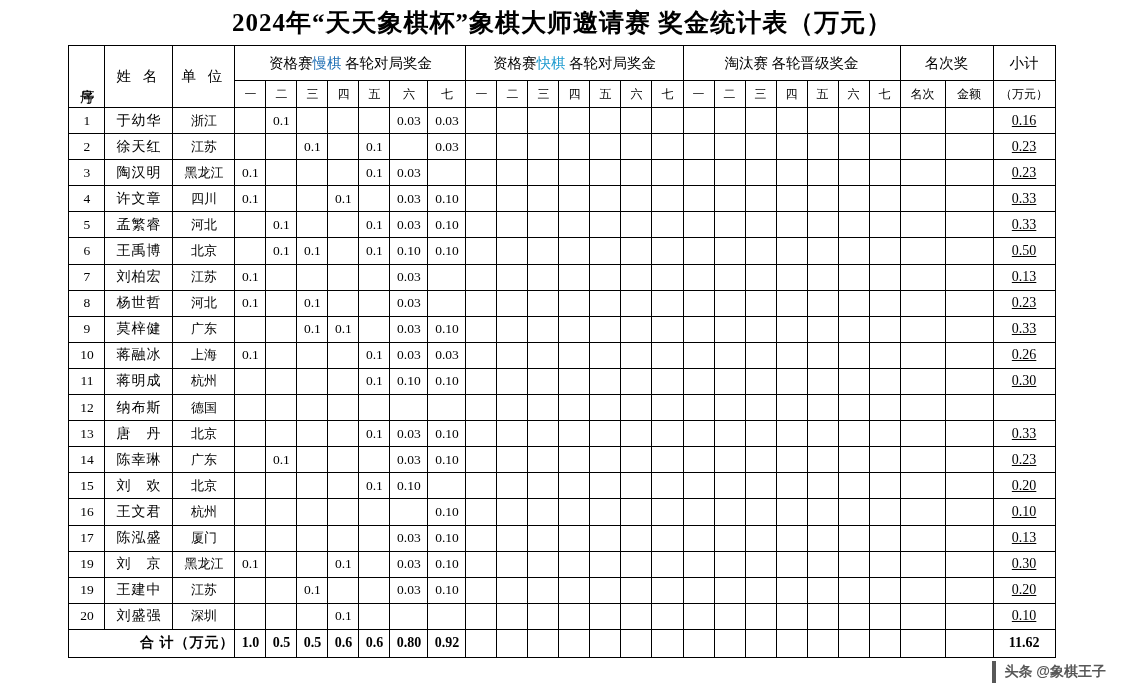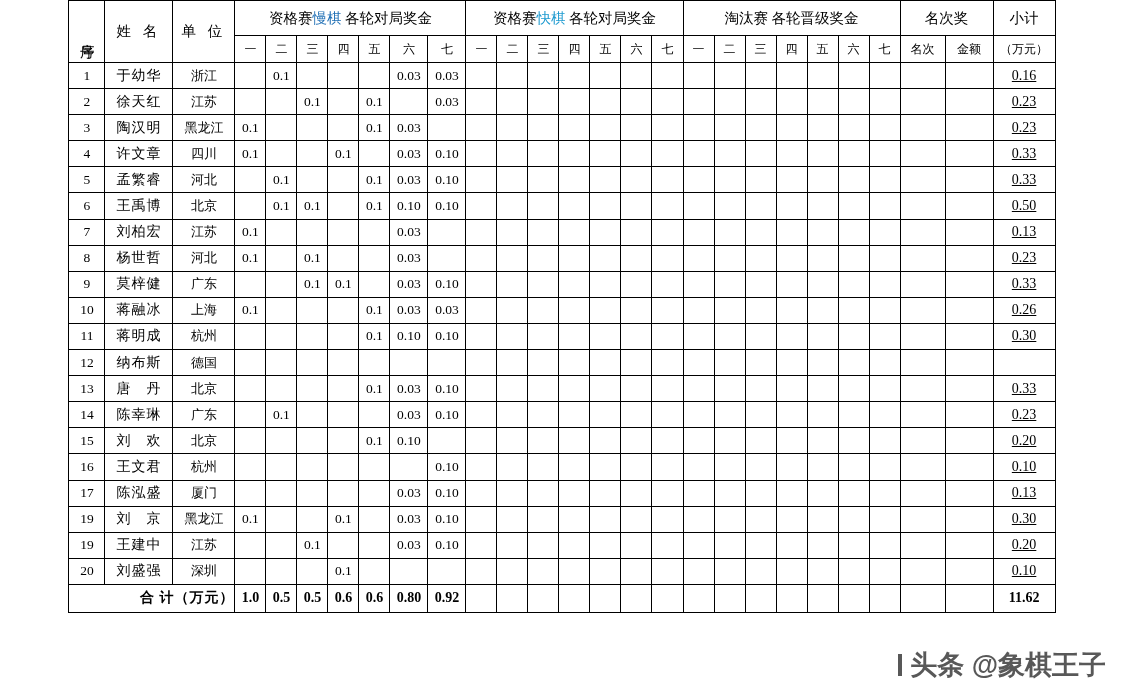--- a/index.html
+++ b/index.html
@@ -111,21 +111,21 @@
   }
   tr.total td.label {
     letter-spacing: 1px;
     text-align: right;
   }
   .wm {
     position: absolute;
     right: 18px;
     bottom: 14px;
     font-family: "Liberation Sans", sans-serif;
-    font-size: 27px;
+    font-size: 14px;
     font-weight: bold;
     color: #3b3b3b;
     opacity: 0.85;
     display: flex;
     align-items: center;
     gap: 6px;
     pointer-events: none;
   }
   .wm .bar {
     display: inline-block;
@@ -133,20 +133,21 @@
     height: 22px;
     background: #3b3b3b;
     margin-right: 2px;
   }
 </style>
 </head>
 <body>
 
 <div class="page">
 
+  <div class="title">2024年“天天象棋杯”象棋大师邀请赛 奖金统计表（万元）</div>
 
   <table class="sheet">
     <colgroup>
       <col style="width:36px">
       <col style="width:68px">
       <col style="width:62px">
       <col style="width:31px">
         <col style="width:31px">
         <col style="width:31px">
         <col style="width:31px">

